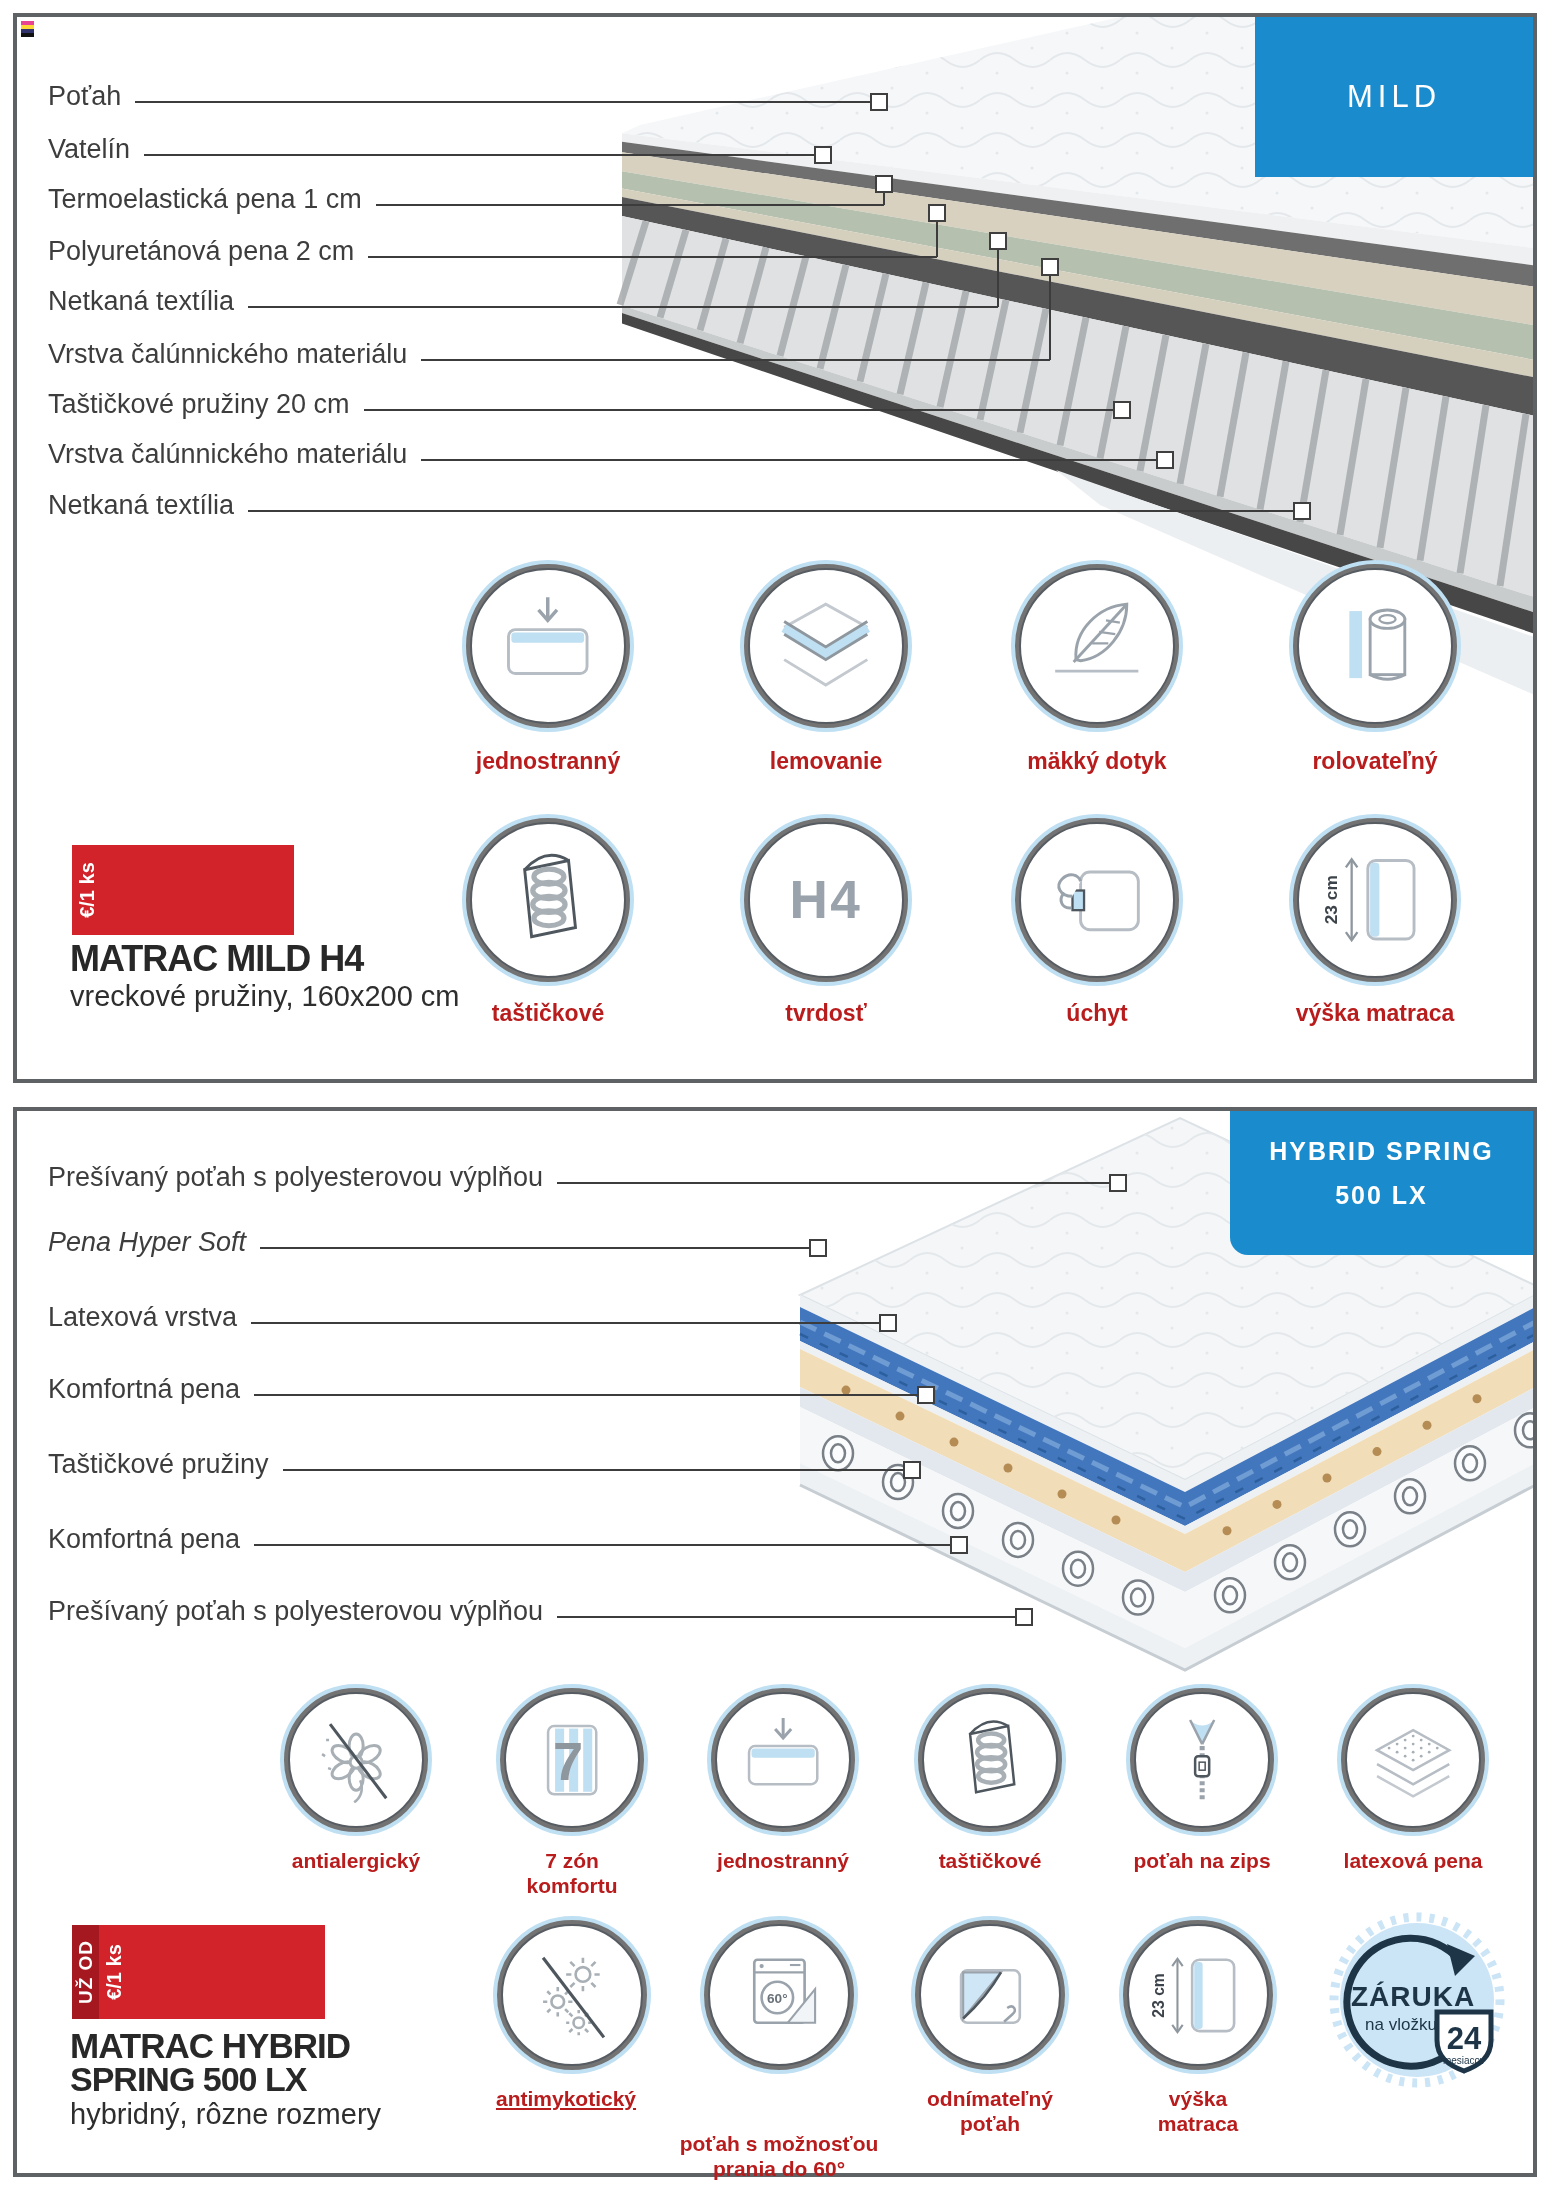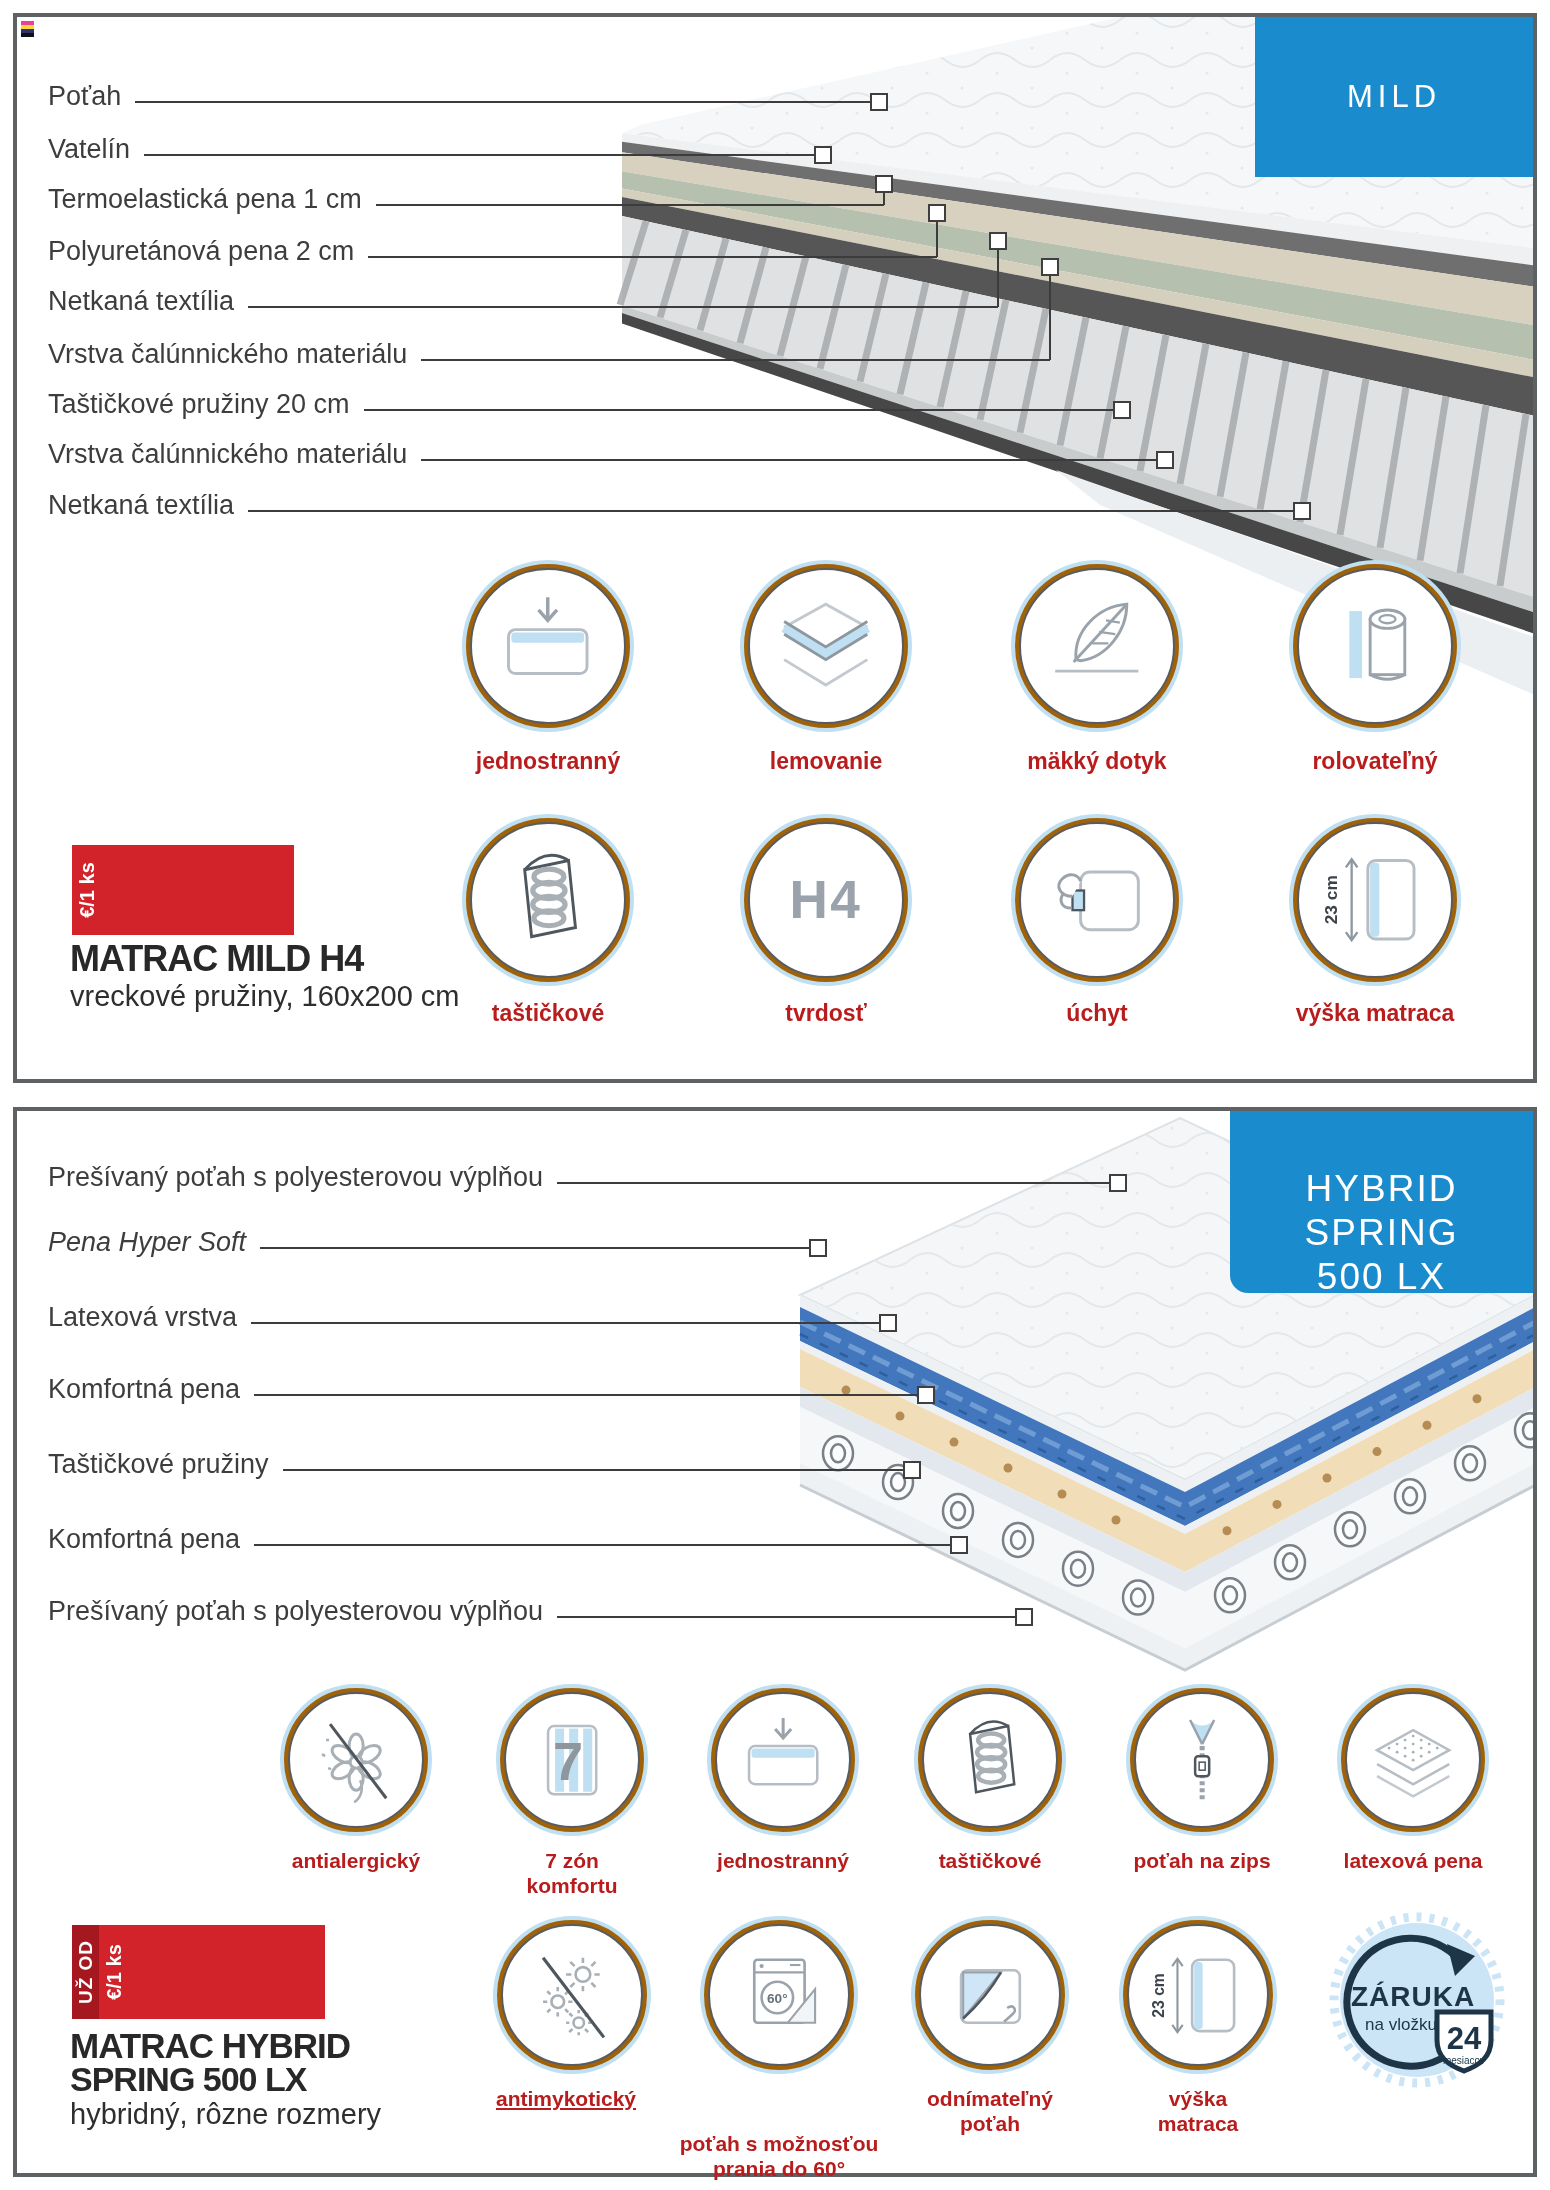--- a/index.html
+++ b/index.html
@@ -1,27 +1,27 @@
 <!DOCTYPE html>
 <html><head>
 <meta charset="utf-8">
 <style>
   html,body{margin:0;padding:0;background:#fff;}
   #page{position:relative;width:1550px;height:2190px;background:#fff;overflow:hidden;
         font-family:"Liberation Sans",sans-serif;}
   .panel{position:absolute;border:4px solid #5e6265;background:transparent;}
   .badge{position:absolute;background:#1a8ccd;color:#fff;text-align:center;z-index:6;}
   .badge1{line-height:160px;font-size:31px;letter-spacing:5px;font-weight:500;}
-  .badge2{padding-top:56px;font-size:37px;letter-spacing:2px;line-height:44px;font-weight:400;
+  .badge2{padding-top:18px;font-size:25px;letter-spacing:2px;line-height:44px;font-weight:700;
           border-radius:0 0 0 18px;}
   .layer-label{position:absolute;font-size:27px;color:#3d3d3d;white-space:nowrap;z-index:5;}
   .lead-line{position:absolute;height:2px;background:#3c3c3c;z-index:4;}
   .lead-vert{position:absolute;width:2px;background:#3c3c3c;z-index:4;}
   .marker{position:absolute;width:14px;height:14px;background:#fff;border:2px solid #3f3f3f;z-index:5;}
-  .fc{position:absolute;border-radius:50%;border:4px solid #bfdff2;background:#a16207;
+  .fc{position:absolute;border-radius:50%;border:4px solid #bfdff2;background:#737373;
       box-sizing:border-box;padding:4px;z-index:5;}
   .fc-inner{width:100%;height:100%;border-radius:50%;border:2px solid #565c62;box-sizing:border-box;
       display:flex;align-items:center;justify-content:center;background:#fff;}
   .fc-inner svg{width:76%;height:76%;}
   .fcap{position:absolute;width:260px;text-align:center;font-weight:bold;color:#b91c1c;
        white-space:pre-line;z-index:5;}
   .fcap.r1{font-size:23px;line-height:27px;}
   .fcap.r2{font-size:21px;line-height:25px;}
   .pricebox{position:absolute;background:#d2232a;color:#fff;z-index:6;display:flex;}
   .price-prefix{width:27px;background:#a6181f;position:relative;}

